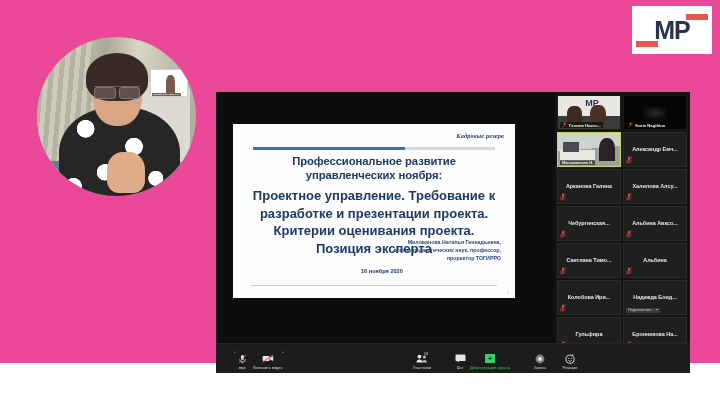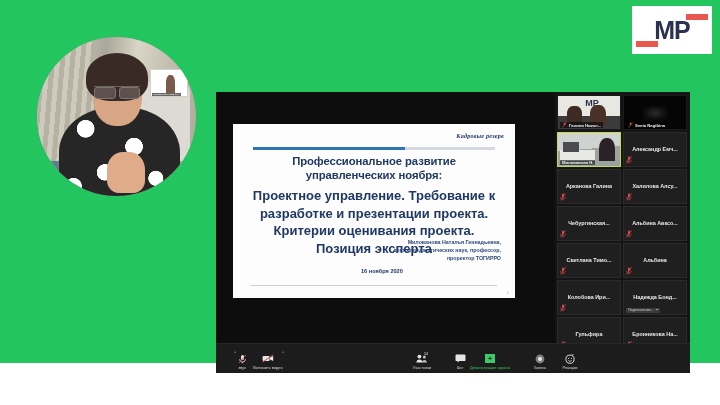--- a/index.html
+++ b/index.html
@@ -4,21 +4,21 @@
 <style>
   * { box-sizing: border-box; margin: 0; padding: 0; }
   html, body {
     width: 720px; height: 405px;
     overflow: hidden;
     font-family: "Liberation Sans", sans-serif;
   }
   #stage {
     position: relative;
     width: 720px; height: 363px;
-    background: #22c55e;
+    background: #ec4899;
   }
 
   
   #logo-card {
     position: absolute; left: 632px; top: 6px;
     width: 80px; height: 48px;
     background: #ffffff;
     display: flex; align-items: center; justify-content: center;
   }
   #logo-text {

